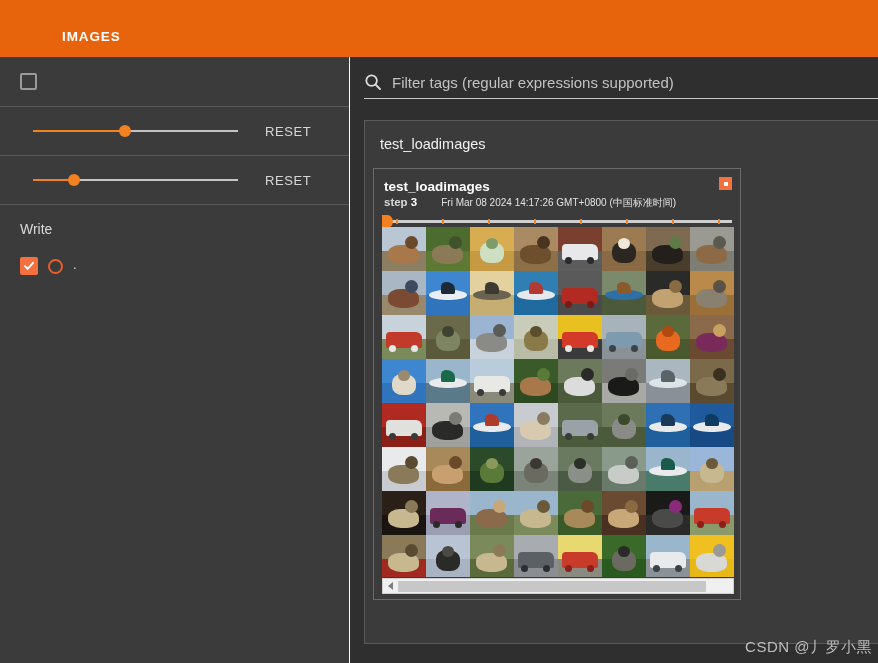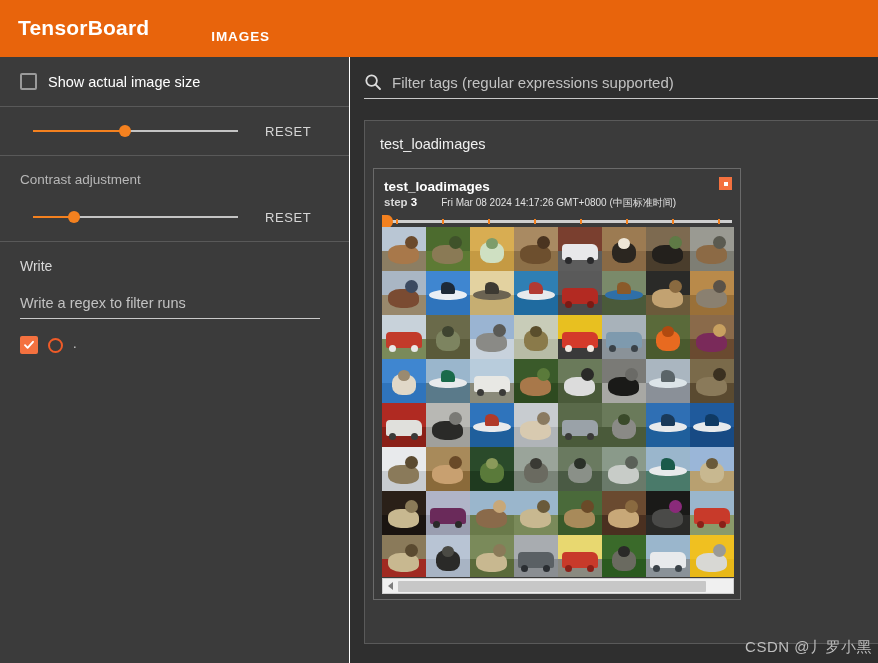--- a/index.html
+++ b/index.html
@@ -275,72 +275,68 @@
     font-size: 15px;
     letter-spacing: .5px;
     user-select: none;
     white-space: nowrap;
   }
 </style>
 </head>
 <body>
 
 <div class="appbar">
-  <div class="brand">TensorBoard</div>
   <div class="tabs">
     <div class="tab active">
       <span>IMAGES</span>
     </div>
   </div>
 </div>
 
 <div class="body-wrap">
 
   <div class="sidebar">
 
     <div class="side-sect">
       <div class="checkbox-row">
         <span class="cb-box"></span>
-        <span class="cb-label">Show actual image size</span>
       </div>
     </div>
 
     <div class="side-divider"></div>
 
     <div class="side-sect">
       <div class="slider-row">
         <div class="slider">
           <div class="track-bg"></div>
           <div class="track-fill" id="bright-fill" style="width: 45%;"></div>
           <div class="thumb" id="bright-thumb" style="left: 45%;"></div>
         </div>
         <div class="reset-btn">RESET</div>
       </div>
     </div>
 
     <div class="side-divider"></div>
 
     <div class="side-sect">
-      <div class="slider-label">Contrast adjustment</div>
       <div class="slider-row">
         <div class="slider">
           <div class="track-bg"></div>
           <div class="track-fill" id="contrast-fill" style="width: 20%;"></div>
           <div class="thumb" id="contrast-thumb" style="left: 20%;"></div>
         </div>
         <div class="reset-btn">RESET</div>
       </div>
     </div>
 
     <div class="side-divider"></div>
 
     <div class="side-sect">
       <div class="runs-title">Write</div>
 
-      <input class="regex-input" type="text" placeholder="Write a regex to filter runs" style="">
 
       <div class="run-row">
         <span class="run-cb">
           <svg width="12" height="12" viewBox="0 0 12 12">
             <path d="M2 6.2 L4.6 8.8 L10 2.8" stroke="#ffffff" stroke-width="1.9" fill="none" stroke-linecap="round" stroke-linejoin="round"></path>
           </svg>
         </span>
         <span class="run-color-circle"></span>
         <span class="run-name">.</span>
       </div>

